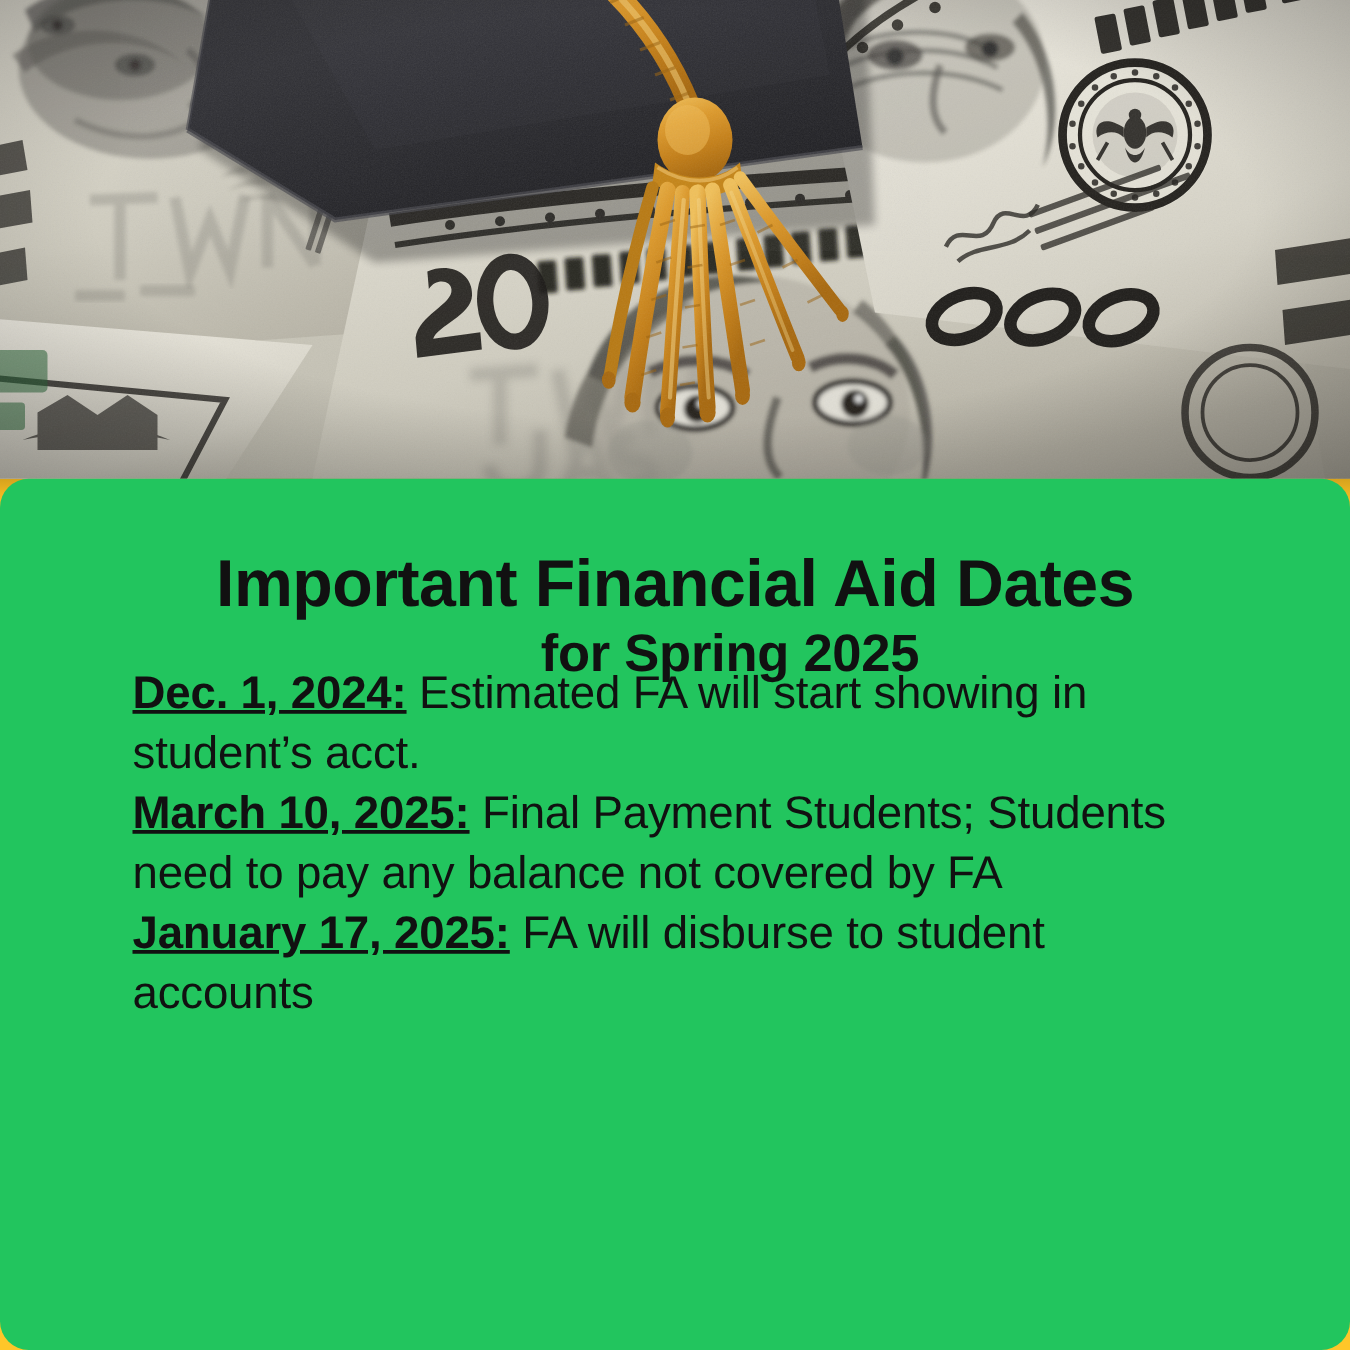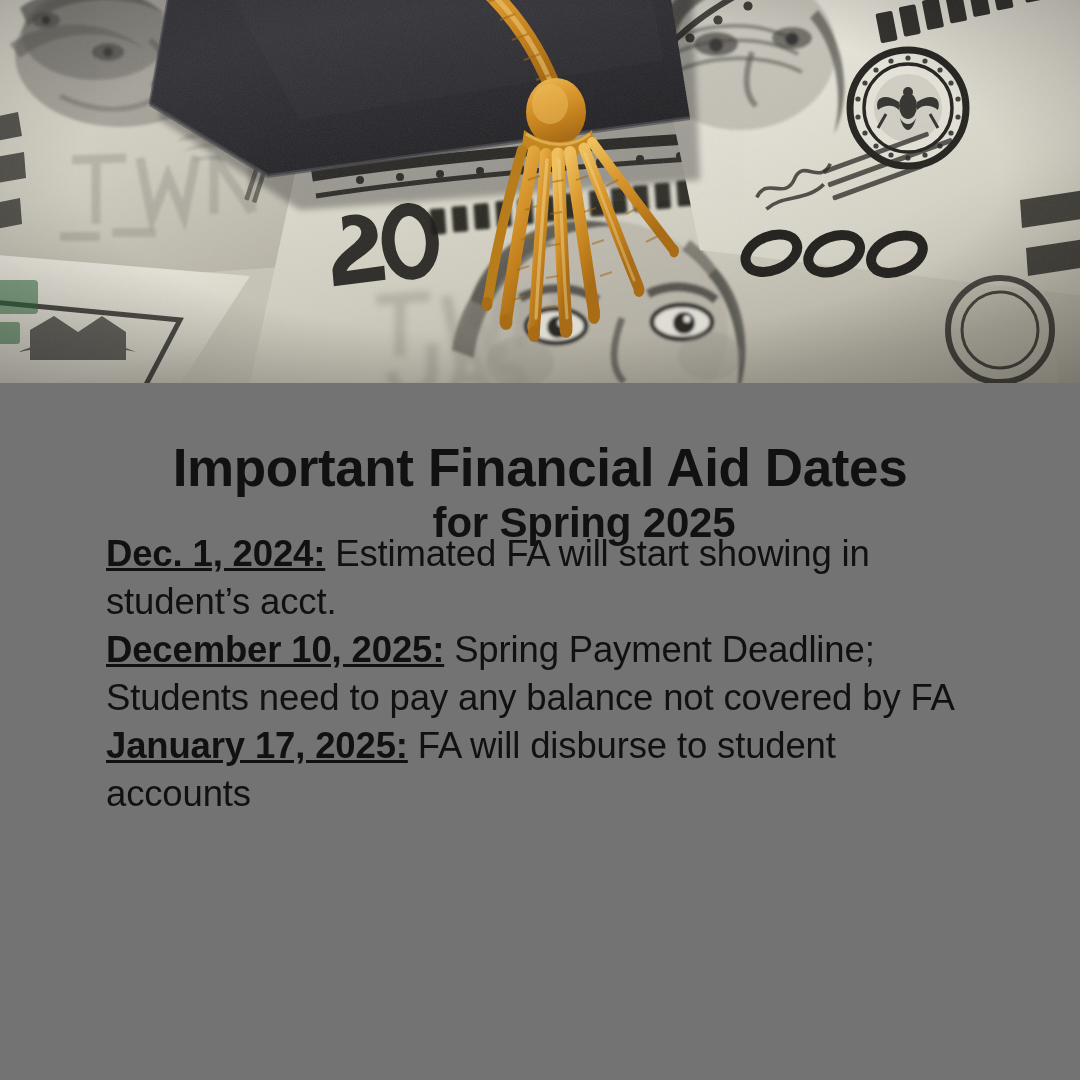--- a/index.html
+++ b/index.html
@@ -58,21 +58,22 @@
     pointer-events: none;
   }
 
   
   #content {
     position: absolute;
     left: 0;
     top: 383px;
     width: 1080px;
     height: 697px;
-    background: #737373;
+    background: #22c55e;
+    border-radius: 23px;
   }
 
   #title {
     position: absolute;
     left: 0;
     top: 21px;
     width: 1080px;
     text-align: center;
     font-size: 53px;
     font-weight: 700;
@@ -534,18 +535,18 @@
   <div id="photo-shadow"></div>
   <div id="photo-shadow-soft"></div>
 
   <div id="content">
 
     <h1 id="title">Important Financial Aid Dates</h1>
     <h2 id="subtitle">for Spring 2025</h2>
 
     <div id="dates-list">
       <p class="date-entry"><span class="date-label">Dec. 1, 2024:</span><span class="date-text"> Estimated FA will start showing in student’s acct.</span></p>
-      <p class="date-entry"><span class="date-label">December 10, 2025:</span><span class="date-text"> Spring Payment Deadline; Students need to pay any balance not covered by FA</span></p>
+      <p class="date-entry"><span class="date-label">March 10, 2025:</span><span class="date-text"> Final Payment Students; Students need to pay any balance not covered by FA</span></p>
       <p class="date-entry"><span class="date-label">January 17, 2025:</span><span class="date-text"> FA will disburse to student accounts</span></p>
     </div>
 
   </div>
 </div>
 
 </body></html>

